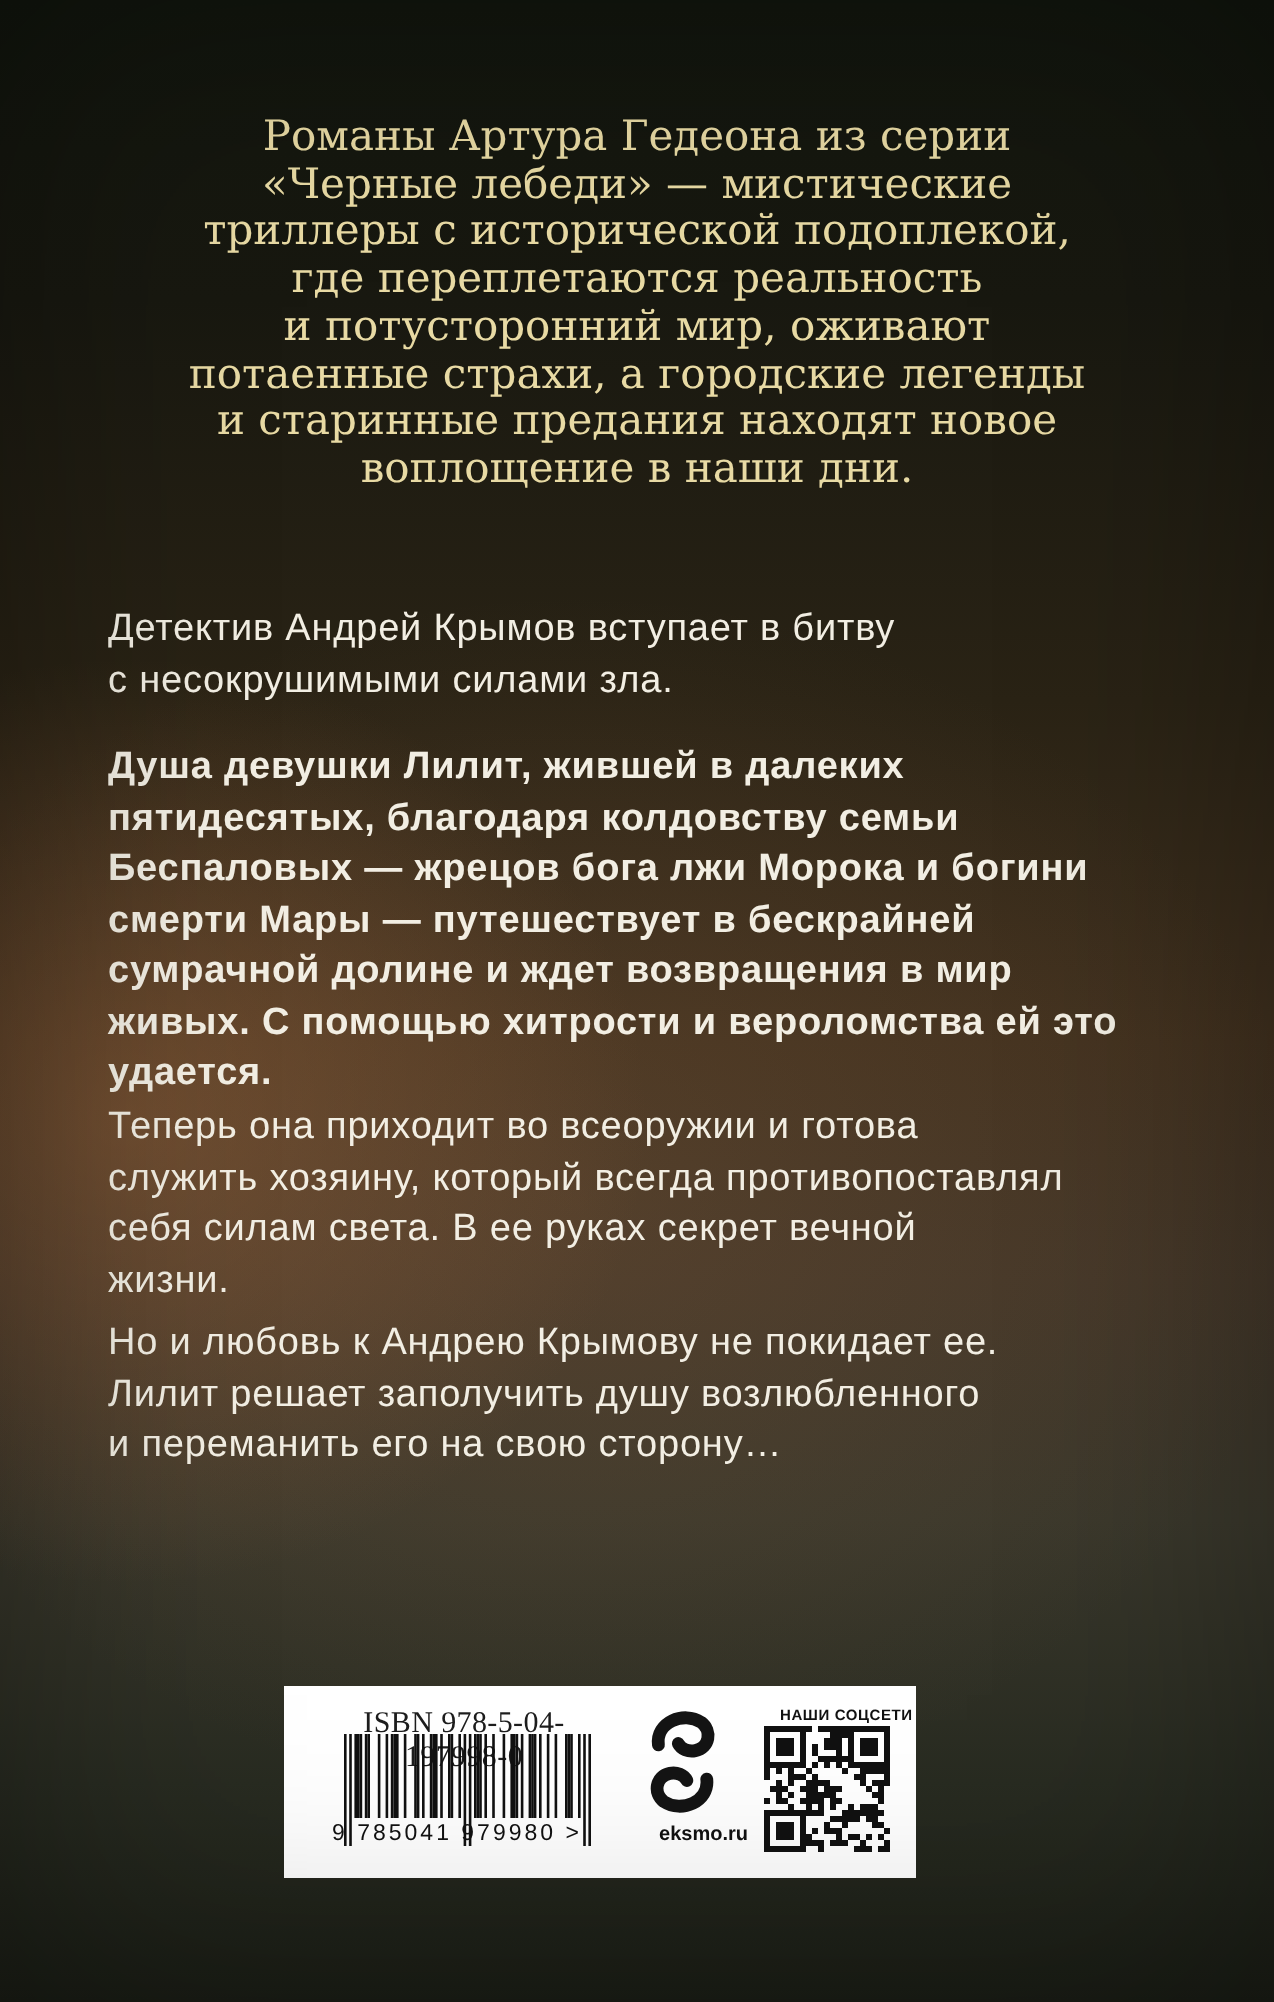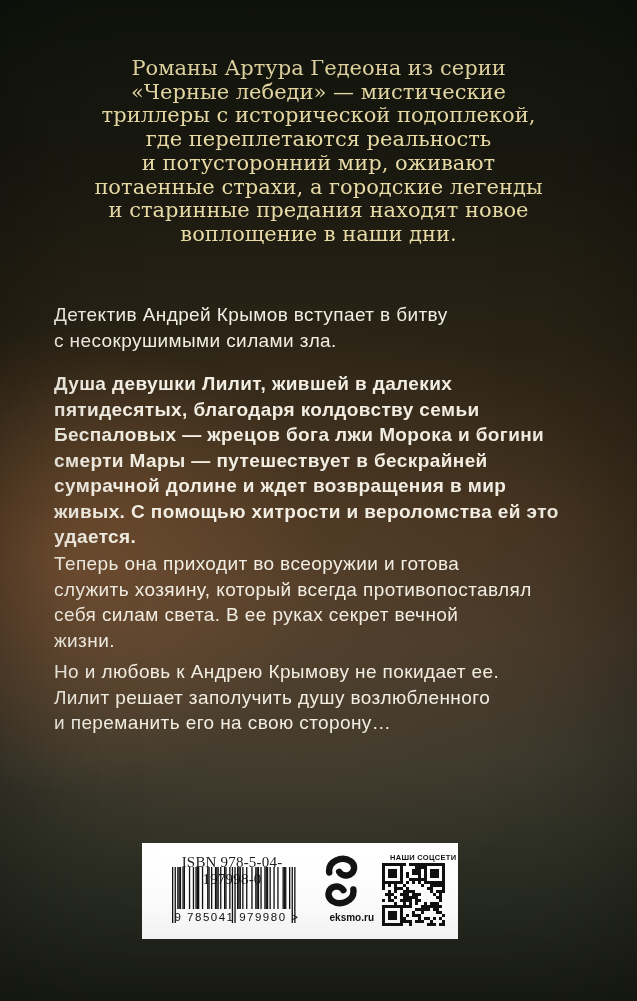--- a/index.html
+++ b/index.html
@@ -35,21 +35,21 @@
   .p1{top:302px;} .p2{top:371px;font-weight:bold;} .p3{top:551px;} .p4{top:659px;}
 
   .isbn-label{
     position:absolute;left:142px;top:843px;width:316px;height:96px;
     background:var(--label-background,#ffffff);
     color:var(--ink,#161616);
   }
   .isbn-label *{position:absolute;}
   .isbn-text{left:20px;top:11px;width:140px;text-align:center;font-size:15px;letter-spacing:0.2px;color:#1d1d1d;font-family:Liberation Serif, serif;}
   .barcode-svg{left:30px;top:24px;}
-  .barcode-digits{left:24px;top:68px;width:142px;text-align:center;font-size:11.5px;letter-spacing:1.5px;color:#111;}
+  .barcode-digits{left:24px;top:68px;width:142px;font-size:11.5px;letter-spacing:1.5px;color:#111;}
   .eksmo-logo{left:180px;top:11px;}
   .eksmo-url{left:168px;top:69px;width:64px;text-align:right;font-size:10px;font-weight:bold;color:#111;}
   .qr-caption{left:248px;top:10px;width:74px;font-size:7.5px;font-weight:bold;letter-spacing:0.3px;color:#111;}
   .qr-svg{left:240px;top:20px;}
 </style>
 </head>
 <body>
 
 <div class="page">
 

